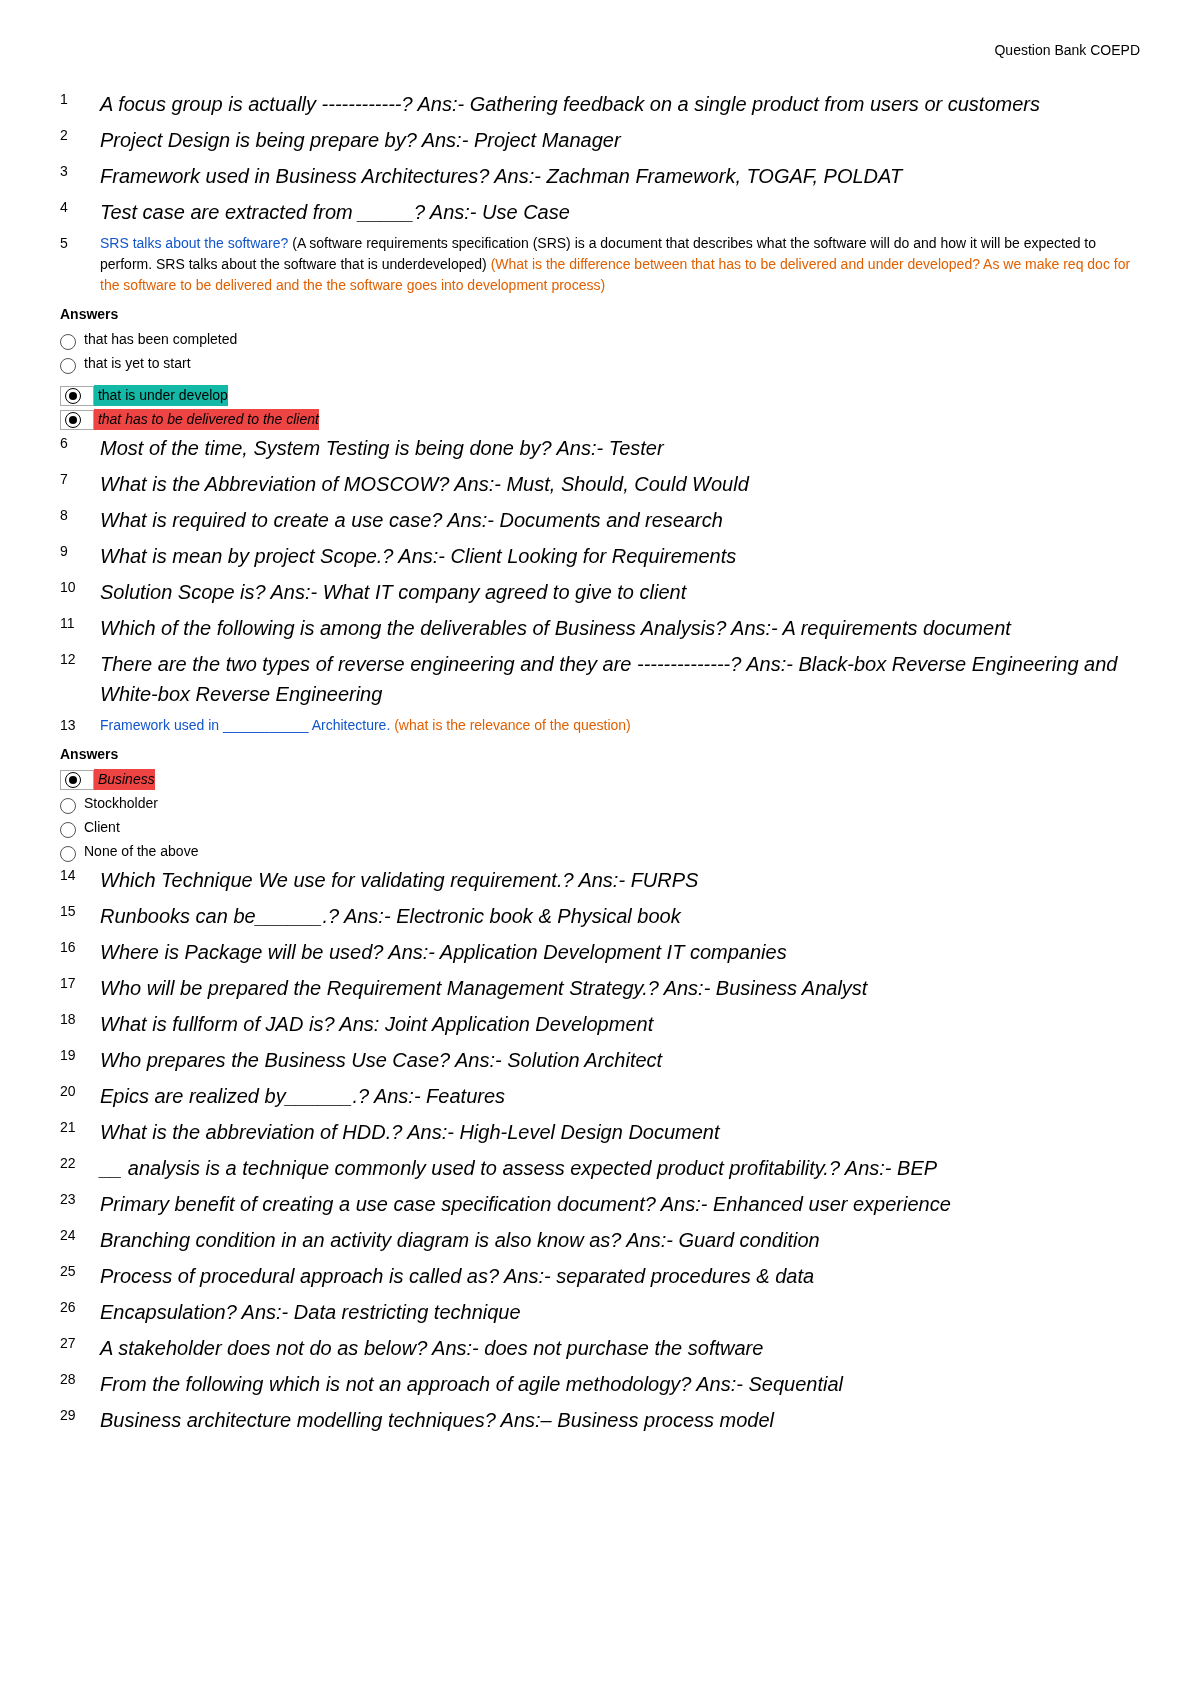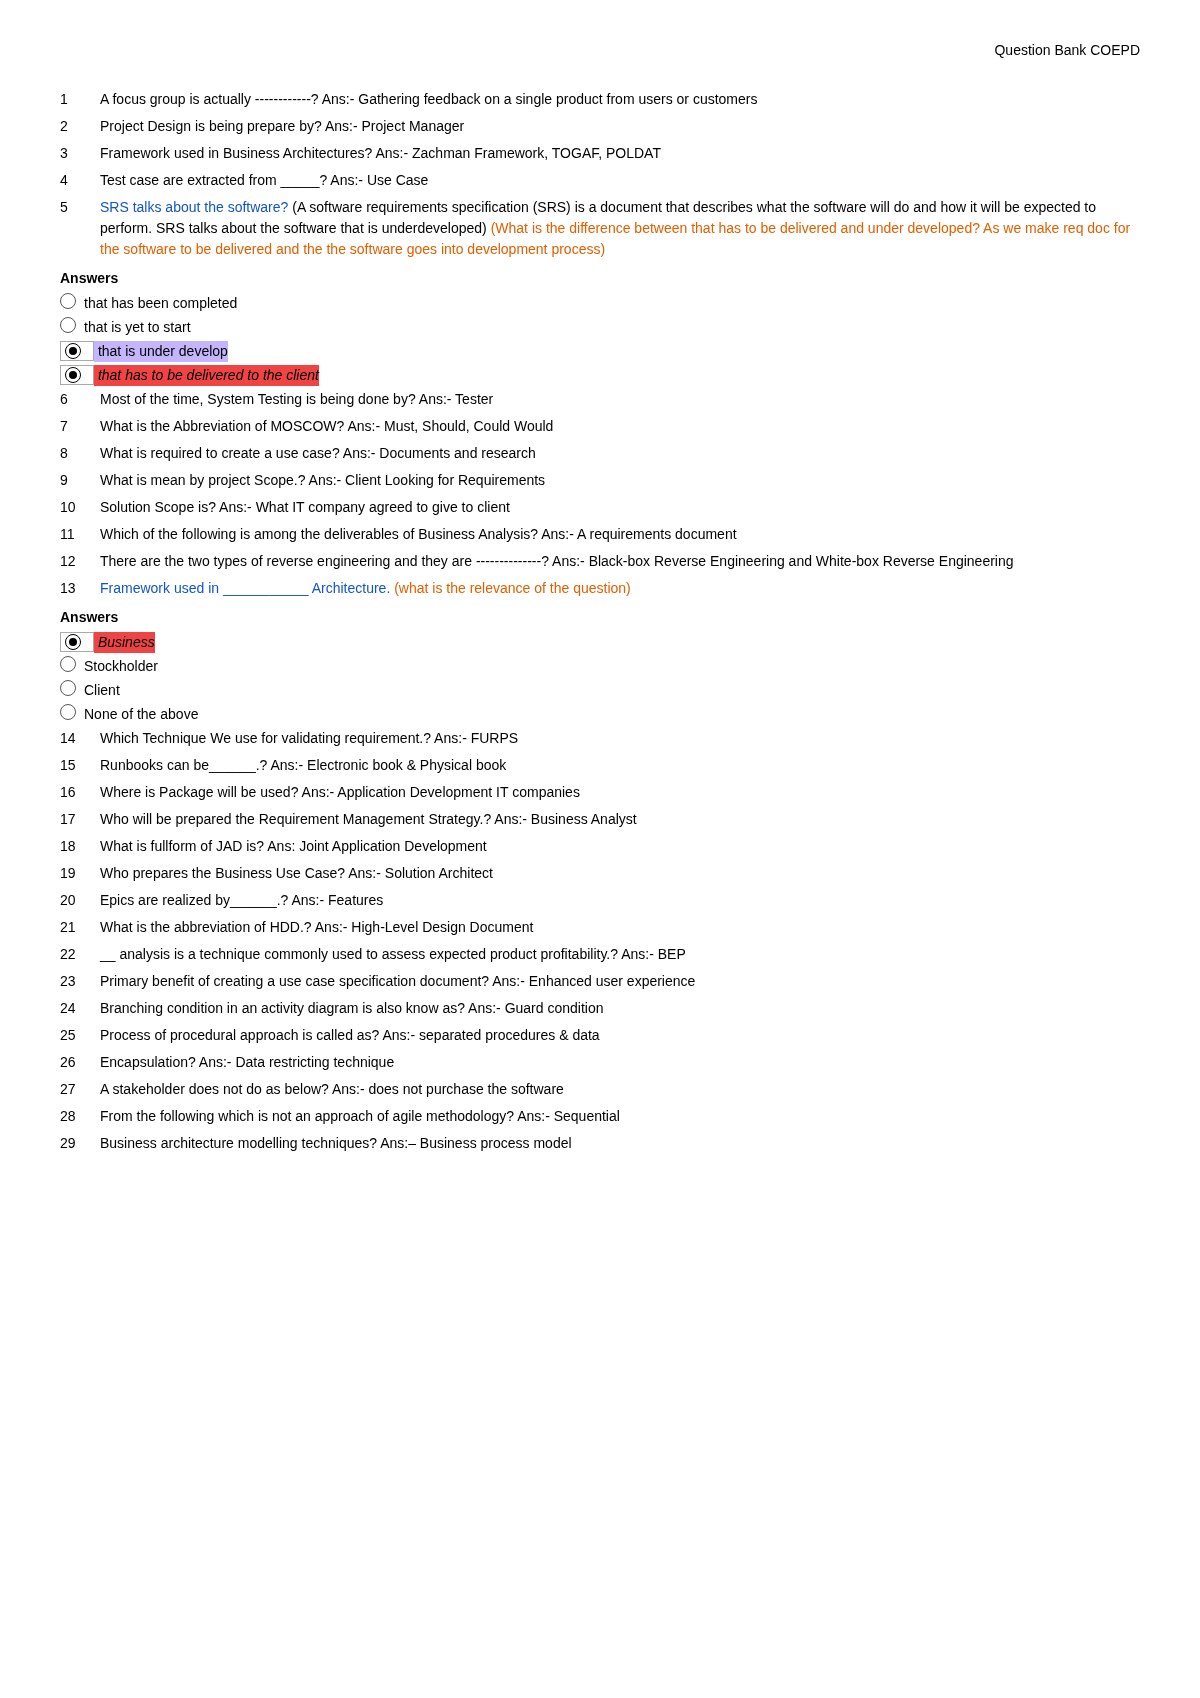--- a/index.html
+++ b/index.html
@@ -26,30 +26,31 @@
       display: flex;
       margin-bottom: 6px;
       align-items: flex-start;
     }
     .q-num {
       min-width: 40px;
       font-size: 14px;
     }
     .q-text {
       flex: 1;
-      font-size: 14px;
+      font-size: 20px;
+      font-style: italic;
     }
     .answers-label {
       font-size: 14px;
       font-weight: bold;
       margin: 8px 0 4px 0;
     }
     .answer-item {
       display: flex;
-      align-items: flex-start;
+      align-items: flex-end;
       margin-bottom: 3px;
       font-size: 14px;
     }
     .radio-icon {
       width: 16px;
       height: 16px;
       border-radius: 50%;
       border: 1.5px solid #555;
       display: inline-flex;
       align-items: center;
@@ -63,21 +64,22 @@
     .radio-inner {
       width: 8px;
       height: 8px;
       border-radius: 50%;
       background: #000;
     }
     .answer-text {
       font-size: 14px;
     }
     .highlight-yellow {
-      background-color: #c4b5fd;
+      background-color: #14b8a6;
+      margin-top: 8px;
     }
     .highlight-green {
       background-color: #ef4444;
       font-style: italic;
     }
     .selected-answer-box {
       border: 1.5px solid #aaa;
       background: #fff;
       padding: 1px 4px;
       display: inline-flex;

